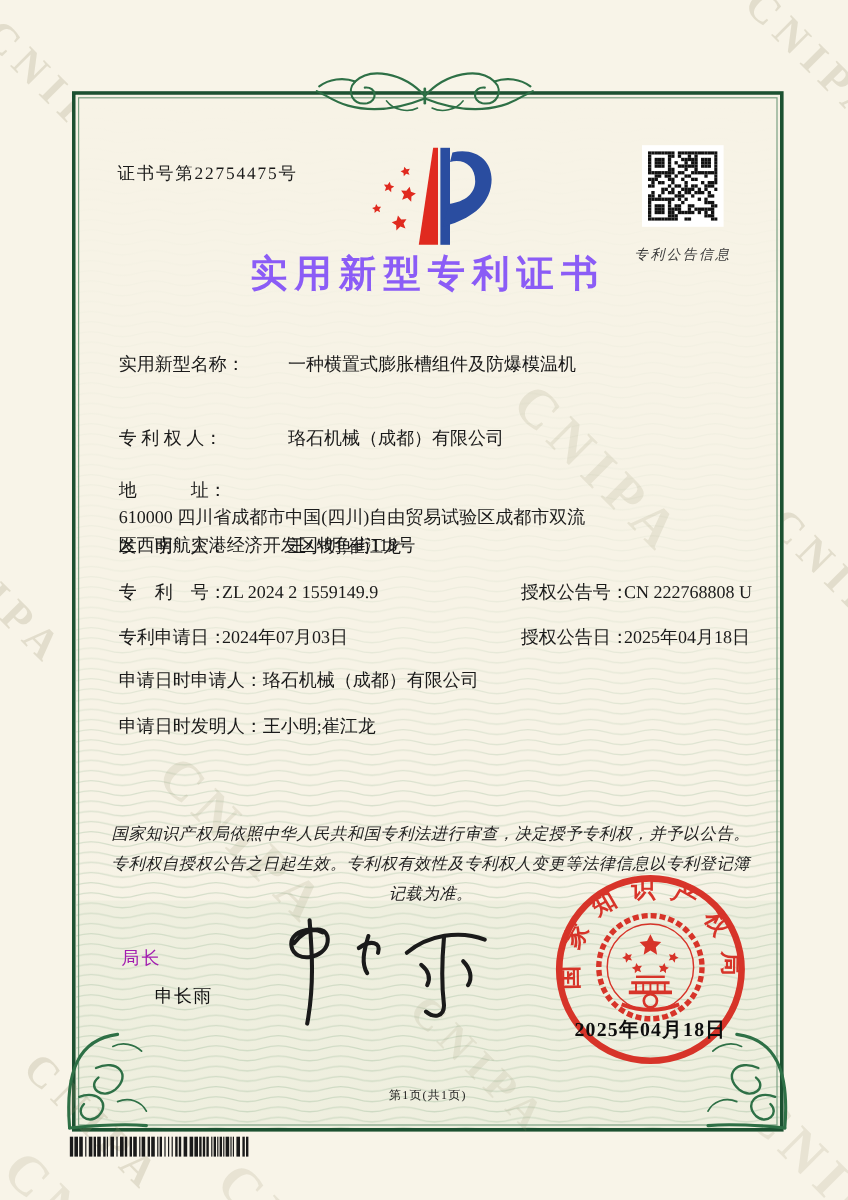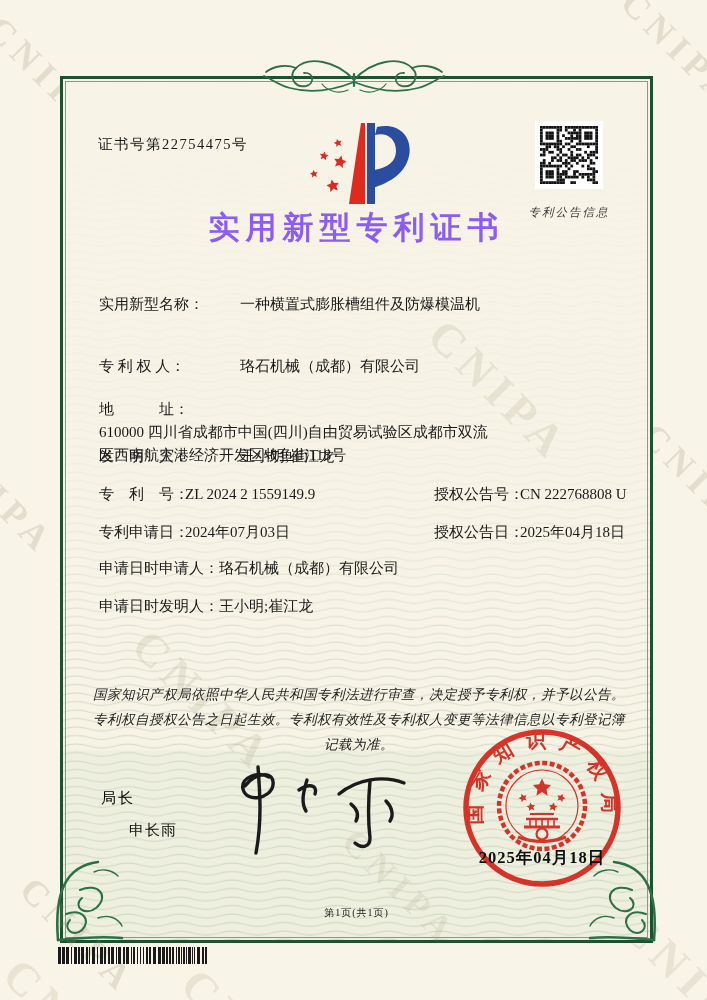--- a/index.html
+++ b/index.html
@@ -36,21 +36,21 @@
   .row { position:absolute; left:36px; width:530px; font-size:15px; line-height:23px; }
   .lbl { display:inline-block; vertical-align:top; white-space:pre; }
   .w140 { width:141px; } .w86 { width:86px; } .w120 { width:120px;text-align:right; }
   .val { display:inline-block; vertical-align:top; }
   .val-wrap { width:402px; }
   .pair-right { position:absolute; left:335px; top:0; white-space:nowrap; }
   .pair-left { position:absolute; left:0; top:0; white-space:nowrap; }
   .declaration { position:absolute; left:26px; top:603px; width:540px; text-align:center;
     font-size:13.5px; line-height:25px; letter-spacing:0.5px; color:#222; font-style:italic; }
   .sig-title { position:absolute; left:38px; top:710px; font-size:15px;
-    font-family:"Liberation Sans", sans-serif; color:#000000; letter-spacing:2px; }
+    font-family:"Liberation Sans", sans-serif; color:#a21caf; letter-spacing:2px; }
   .sig-name { position:absolute; left:38px; top:742px; font-size:15px;
     font-family:"Liberation Sans", sans-serif; color:#111; letter-spacing:1px;margin-left:28px; }
   .sig-script { position:absolute; left:148px; top:680px; }
   .seal { position:absolute; left:395px; top:645px; opacity:0.93; }
   .seal-date { position:absolute; left:379px; top:768px; width:200px; text-align:center;
     font-size:16.5px; font-weight:bold; color:#0e0e0e; letter-spacing:1px; }
   .page-footer { position:absolute; left:0; top:827px; width:100%; text-align:center;
     font-size:10px; letter-spacing:1px; color:#222; }
   .barcode { position:absolute; left:58px; top:947px; z-index:5; }
   .ornament { position:absolute; z-index:6; pointer-events:none; }

